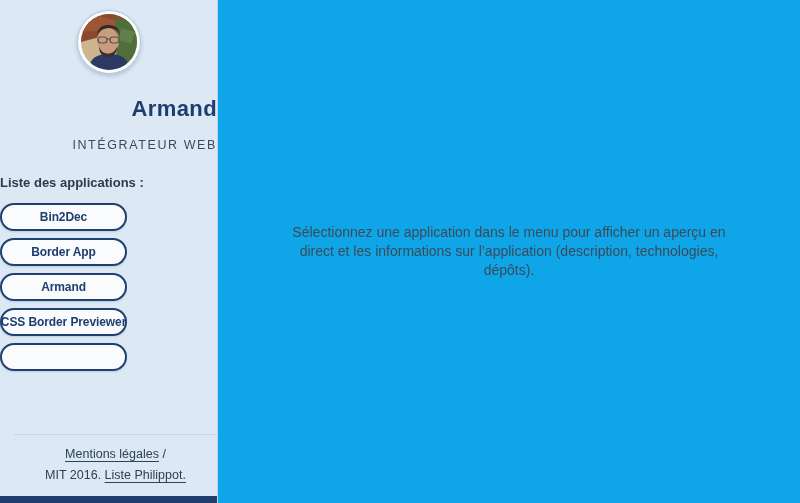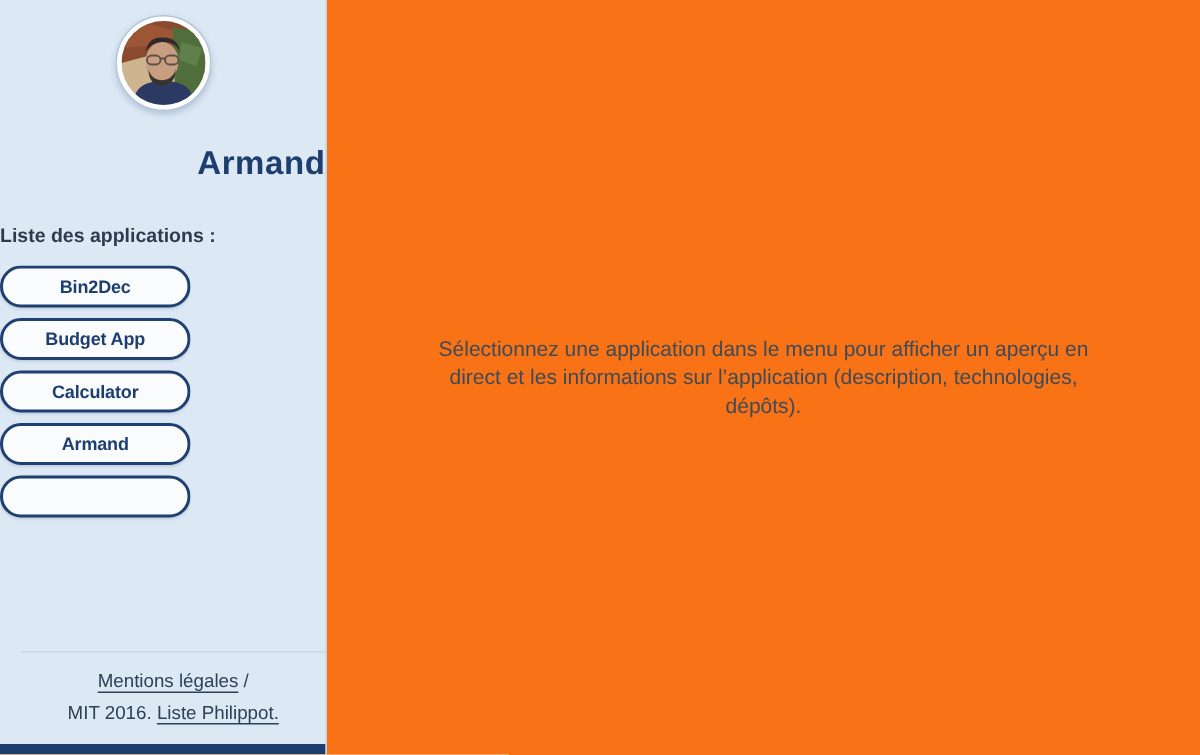--- a/index.html
+++ b/index.html
@@ -103,21 +103,21 @@
     position: absolute;
     left: 0; right: 0; bottom: 0;
     height: 7px;
     background: #1e3f6d;
   }
 
   
   .main {
     flex: 1;
     height: 503px;
-    background: #f97316;
+    background: #0ea5e9;
     display: flex;
     align-items: center;
     justify-content: center;
   }
   .placeholder-text {
     max-width: 440px;
     text-align: center;
     font-size: 14px;
     line-height: 19px;
     color: #3d4a57;
@@ -148,29 +148,30 @@
           <path d="M22 36 C24 46 38 46 40 36 C40 44 36 47 31 47 C26 47 22 44 22 36 Z" fill="#3a3230"></path>
           <rect x="21" y="27" width="9" height="6" rx="3" fill="none" stroke="#5a5149" stroke-width="1.2"></rect>
           <rect x="33" y="27" width="9" height="6" rx="3" fill="none" stroke="#5a5149" stroke-width="1.2"></rect>
           <line x1="30" y1="29" x2="33" y2="29" stroke="#5a5149" stroke-width="1.2"></line>
         </g>
       </svg>
     </div>
     <h1 class="name">
       <span>Armand</span><br>
     </h1>
+    <div class="role">INTÉGRATEUR WEB</div>
   </div>
 
   <nav class="app-nav">
     <div class="nav-label">Liste des applications :</div>
     <div class="app-list">
       <button class="app-btn">Bin2Dec</button>
-      <button class="app-btn">Budget App</button>
-      <button class="app-btn">Calculator</button>
+      <button class="app-btn">Border App</button>
       <button class="app-btn">Armand</button>
+      <button class="app-btn">CSS Border Previewer</button>
       <button class="app-btn"></button>
     </div>
   </nav>
 
   <footer class="sidebar-footer">
     <div class="line">
       <a class="footer-link">Mentions légales</a>
       <span>/</span>
     </div>
     <div class="line">

